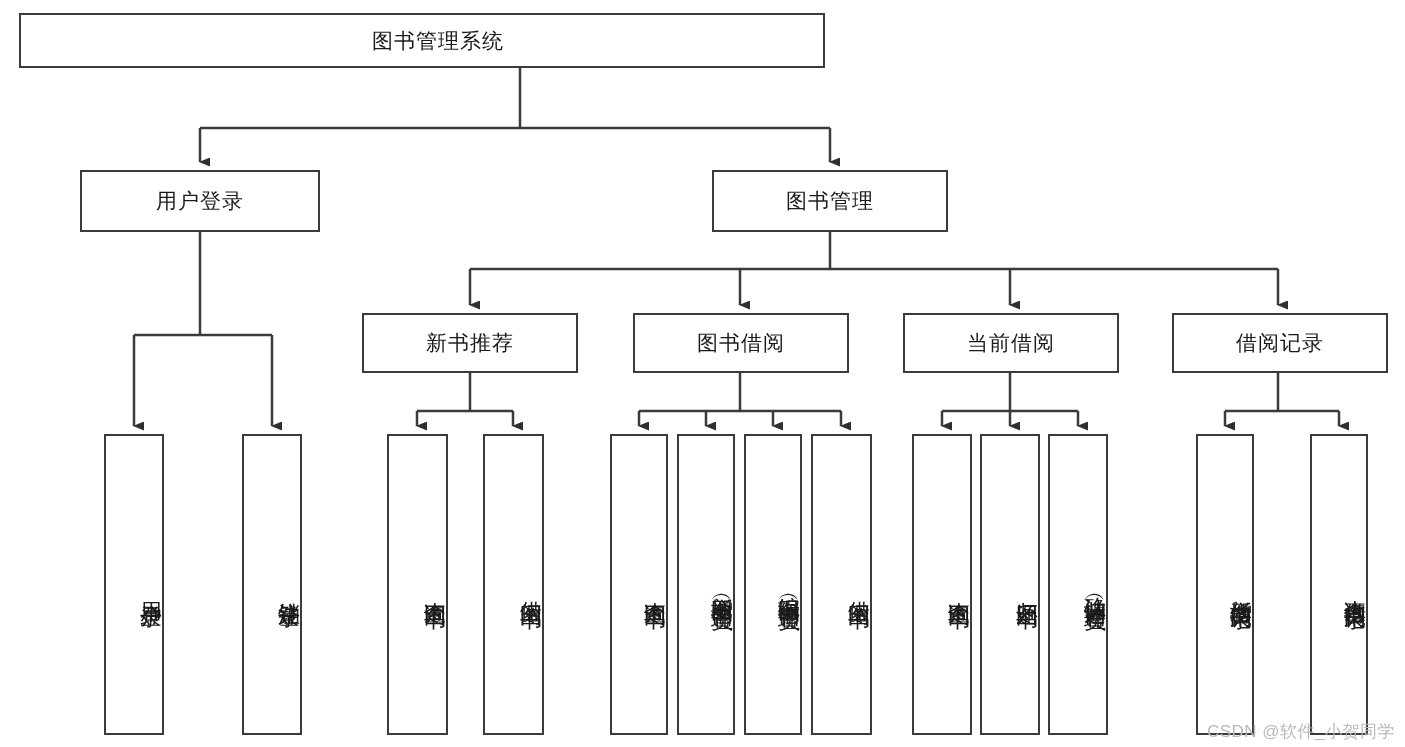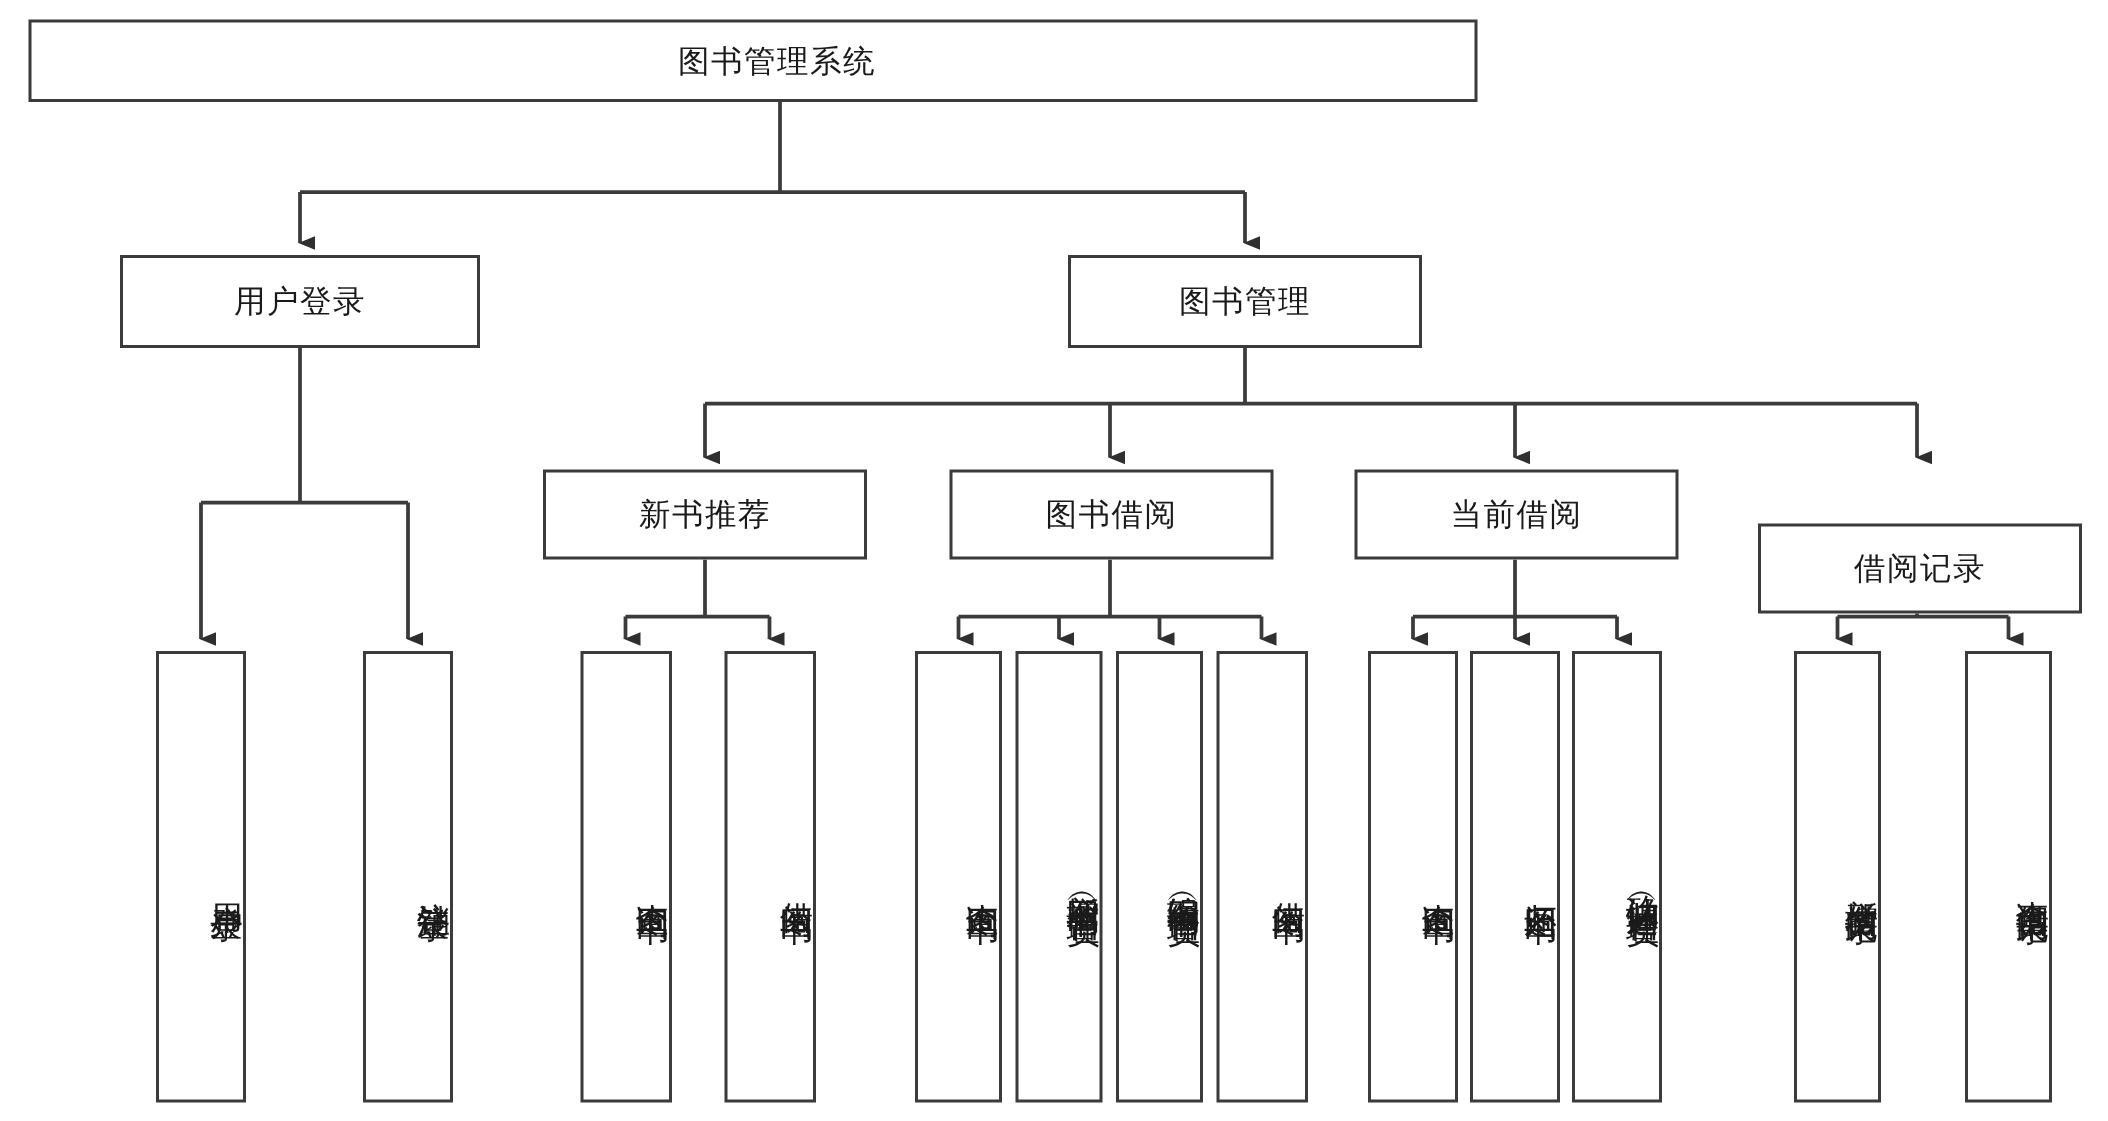--- a/index.html
+++ b/index.html
@@ -117,41 +117,41 @@
       <path d="M1010,411 L1010,426" marker-end="url(#arrow)"></path>
       <path d="M1078,411 L1078,426" marker-end="url(#arrow)"></path>
 
       <path d="M1278,373 L1278,411"></path>
       <path d="M1225,411 L1339,411"></path>
       <path d="M1225,411 L1225,426" marker-end="url(#arrow)"></path>
       <path d="M1339,411 L1339,426" marker-end="url(#arrow)"></path>
     </g>
   </svg>
 
-  <div class="node horiz" style="left:19px; top:13px; width:966px; height:55px;padding-left:32px;">
+  <div class="node horiz" style="left:19px; top:13px; width:806px; height:55px;padding-left:32px;">
     <span class="lbl">图书管理系统</span>
   </div>
 
   <div class="node horiz" style="left:80px; top:170px; width:240px; height:62px;">
     <span class="lbl">用户登录</span>
   </div>
   <div class="node horiz" style="left:362px; top:313px; width:216px; height:60px;">
     <span class="lbl">新书推荐</span>
   </div>
 
   <div class="node horiz" style="left:712px; top:170px; width:236px; height:62px;">
     <span class="lbl">图书管理</span>
   </div>
   <div class="node horiz" style="left:903px; top:313px; width:216px; height:60px;">
     <span class="lbl">当前借阅</span>
   </div>
   <div class="node horiz" style="left:633px; top:313px; width:216px; height:60px;">
     <span class="lbl">图书借阅</span>
   </div>
-  <div class="node horiz" style="left:1172px; top:313px; width:216px; height:60px;margin-top:36px;">
+  <div class="node horiz" style="left:1172px; top:313px; width:216px; height:60px;">
     <span class="lbl">借阅记录</span>
   </div>
 
   <div class="node vert" style="left:104px; top:434px; width:60px; height:301px;">
     <span class="lbl">用户登录</span>
   </div>
   <div class="node vert" style="left:242px; top:434px; width:60px; height:301px;">
     <span class="lbl">注销登录</span>
   </div>
 
@@ -185,14 +185,15 @@
     <span class="lbl">确认归还（管理员）</span>
   </div>
 
   <div class="node vert" style="left:1196px; top:434px; width:58px; height:301px;">
     <span class="lbl">新增借阅记录</span>
   </div>
   <div class="node vert" style="left:1310px; top:434px; width:58px; height:301px;">
     <span class="lbl">查询借阅记录</span>
   </div>
 
+  <div id="watermark">CSDN @软件_小贺同学</div>
 
 </div>
 
 </body></html>

